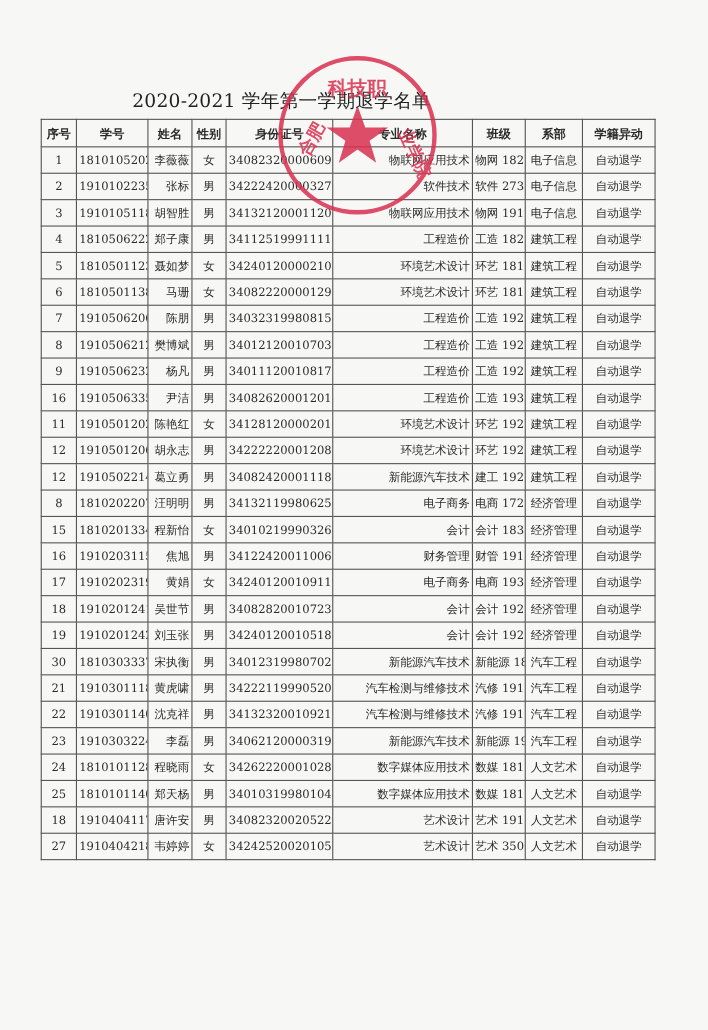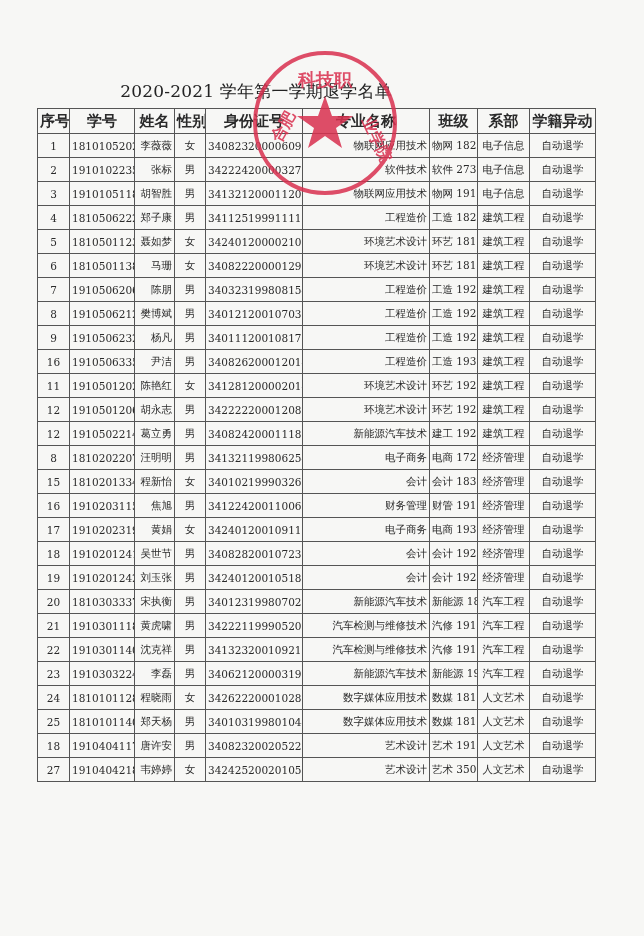--- a/index.html
+++ b/index.html
@@ -18,21 +18,21 @@
     border-collapse: collapse; table-layout: fixed;
     width: 558px;
     font-size: 10.5px;
   }
   table.roster th, table.roster td {
     border: 1px solid #555;
     height: 23px; padding: 0 2px;
     white-space: nowrap; overflow: hidden;
     vertical-align: middle;
   }
-  table.roster th { font-weight: bold; font-size: 15px; height: 24px; }
+  table.roster th { font-weight: bold; font-size: 11px; height: 24px; }
   td.c { text-align: center; }
   td.l { text-align: right; padding-left: 4px; }
   .stamp {
     position: absolute; left: 250px; top: 48px; width: 150px; height: 150px;
     pointer-events: none; opacity: 0.85;
   }
 </style>
 </head>
 <body>
 
@@ -267,21 +267,21 @@
         <td class="c">1910201242</td>
         <td class="l">刘玉张</td>
         <td class="c">男</td>
         <td class="c">342401200105185270</td>
         <td class="l">会计</td>
         <td class="c">会计 192</td>
         <td class="c">经济管理</td>
         <td class="c">自动退学</td>
       </tr>
       <tr>
-        <td class="c">20</td>
+        <td class="c">30</td>
         <td class="c">1810303337</td>
         <td class="l">宋执衡</td>
         <td class="c">男</td>
         <td class="c">340123199807025815</td>
         <td class="l">新能源汽车技术</td>
         <td class="c">新能源 183</td>
         <td class="c">汽车工程</td>
         <td class="c">自动退学</td>
       </tr>
       <tr>

